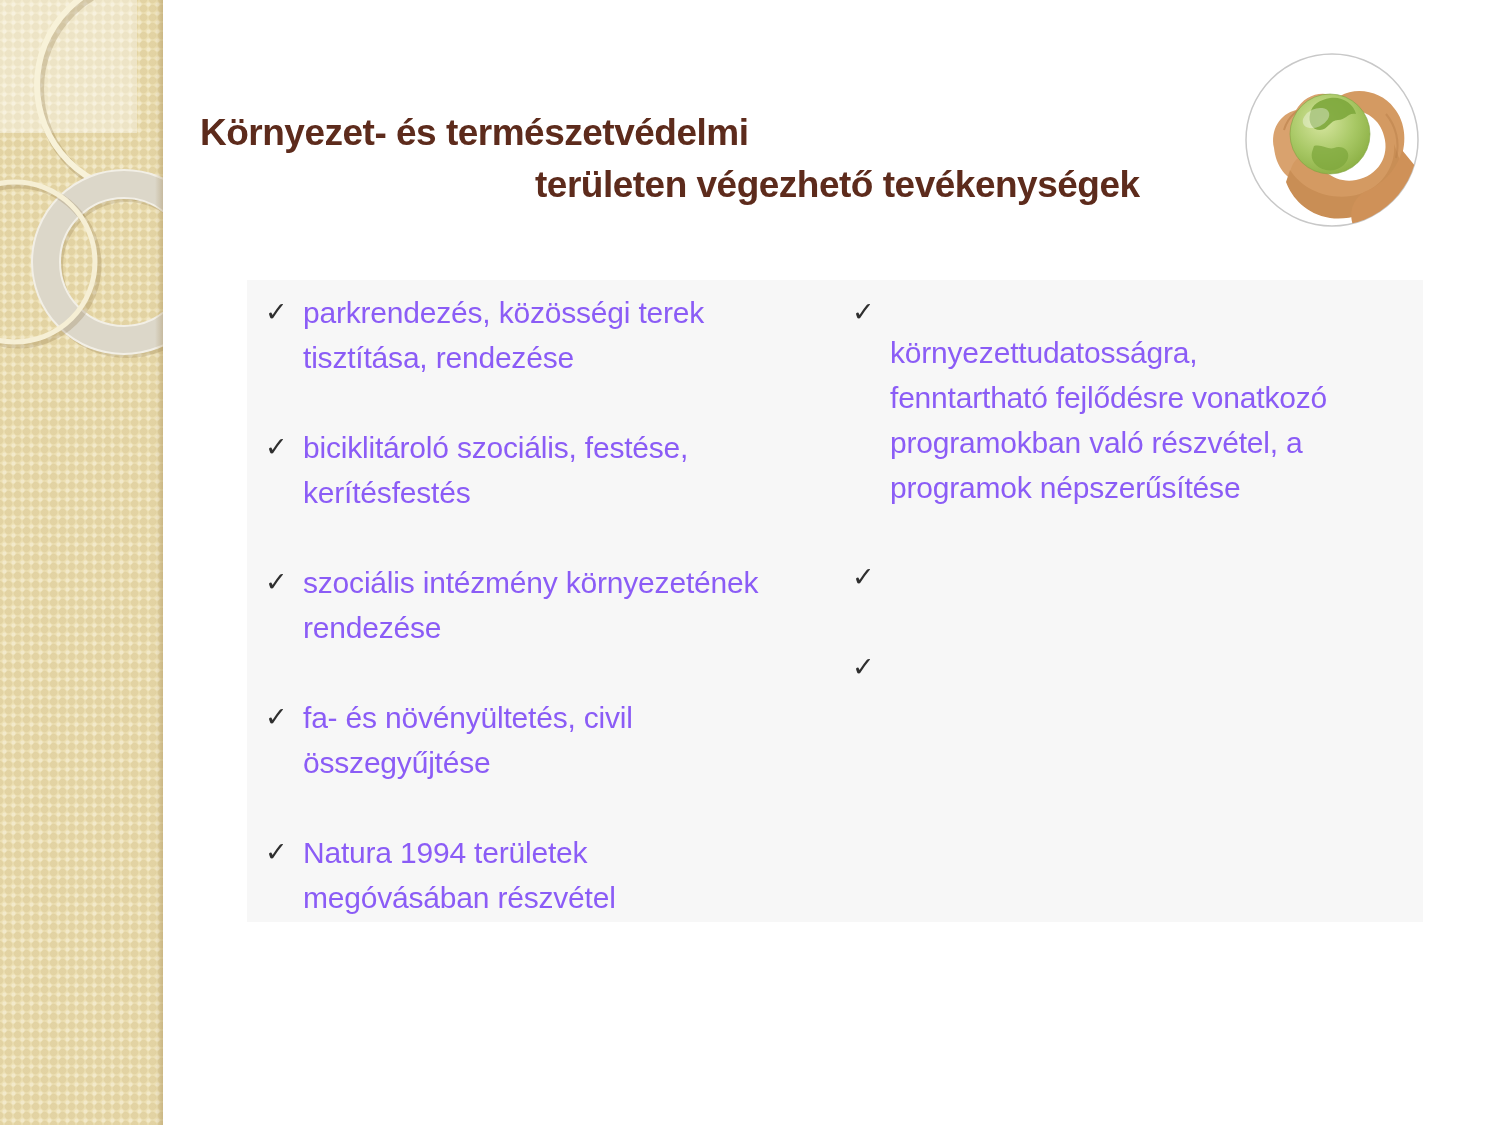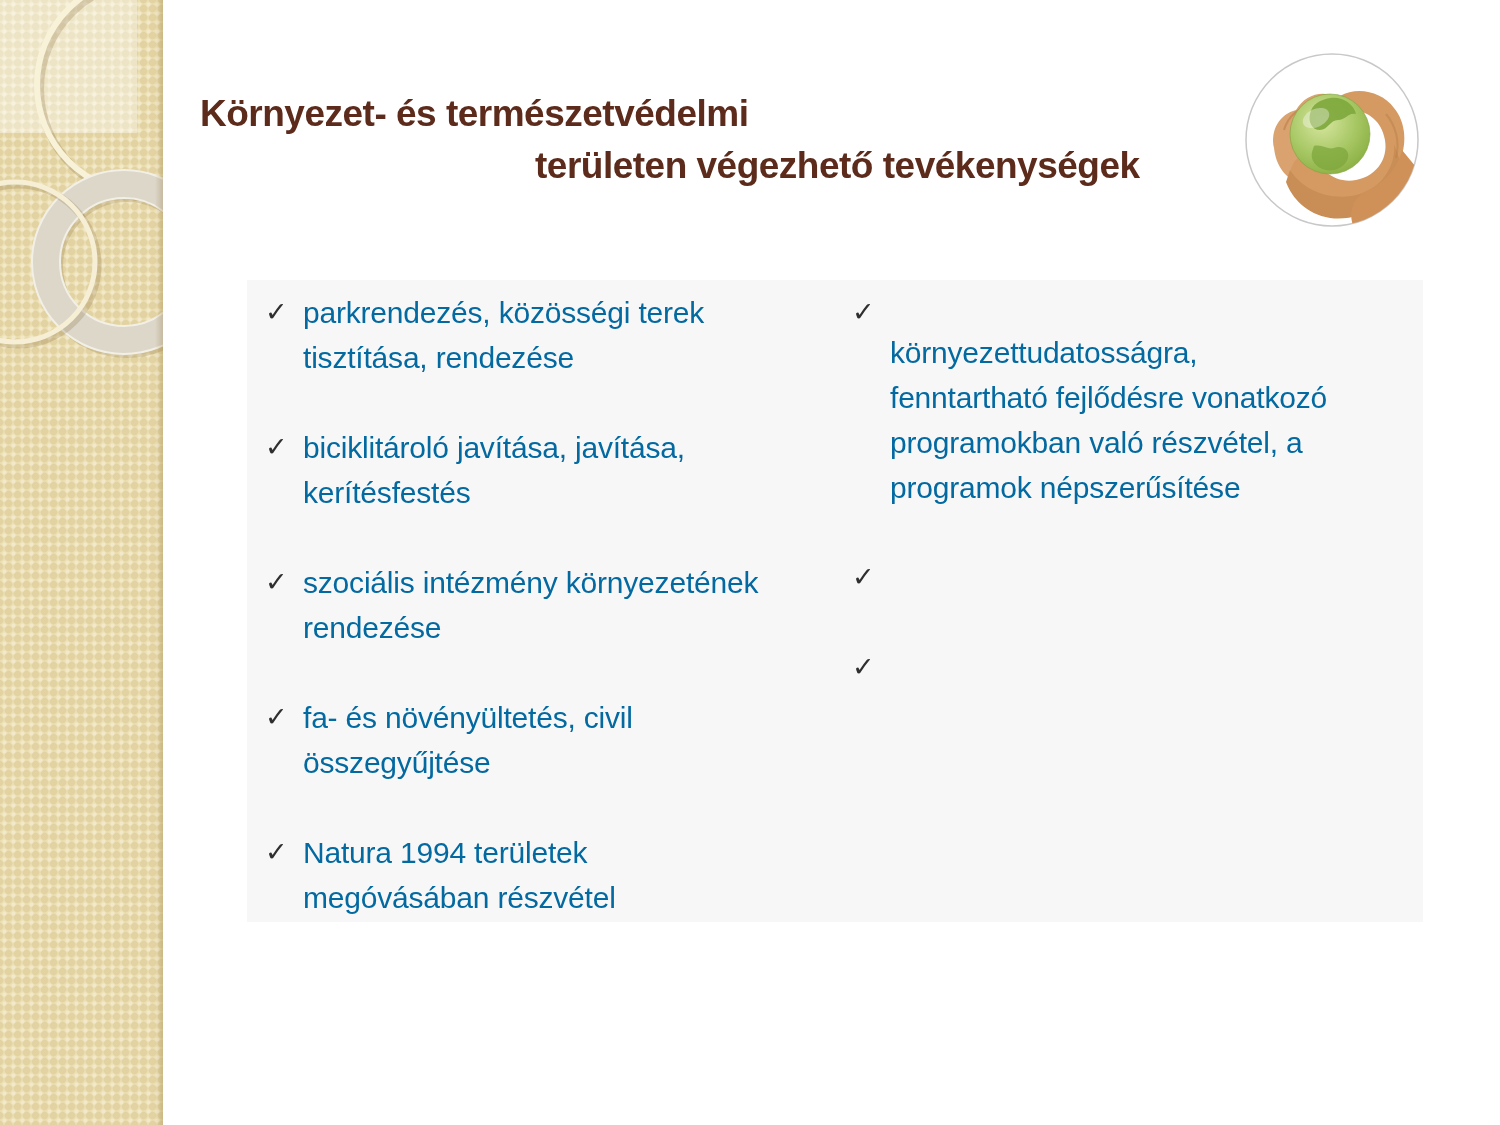--- a/index.html
+++ b/index.html
@@ -25,21 +25,21 @@
     background:linear-gradient(to right, rgba(143,112,52,0) 0%, rgba(143,112,52,0.28) 100%);
   }
   .sidebar-top-square{
     position:absolute;left:0;top:0;width:137px;height:133px;
     background:rgba(255,255,255,0.38);
   }
   .sidebar-svg{position:absolute;left:0;top:0;}
 
   
   .title{
-    position:absolute;left:200px;top:88px;
+    position:absolute;left:200px;top:107px;
     color:#5d2b1c;font-weight:bold;font-size:37px;line-height:52px;
     letter-spacing:-0.5px;white-space:nowrap;
   }
   .title .line2{margin-left:335px;text-align:right;}
 
   
   .photo{
     position:absolute;left:1244px;top:52px;width:176px;height:176px;
   }
 
@@ -51,21 +51,21 @@
   .col{position:absolute;top:10px;}
   .col-left{left:18px;width:512px;}
   .col-right{left:605px;width:525px;}
   .item{display:flex;margin-bottom:45px;}
   .item:last-child{margin-bottom:0;}
   .check{
     flex:0 0 38px;
     font-size:27px;line-height:45px;color:#2f2f2f;
   }
   .item-text{
-    font-size:30px;line-height:45px;color:#0369a1;
+    font-size:30px;line-height:45px;color:#8b5cf6;
     letter-spacing:-0.2px;
   }
   .col-left .item-text{width:465px;}
   .col-right .item-text{width:472px;margin-top:40px;}
 </style>
 </head>
 <body>
 
 <div class="sidebar">
   <div class="sidebar-top-square"></div>
@@ -135,21 +135,21 @@
 
 <div class="panel">
 
   <div class="col col-left">
     <div class="item">
       <span class="check">✓</span>
       <span class="item-text">parkrendezés, közösségi terek tisztítása, rendezése</span>
     </div>
     <div class="item">
       <span class="check">✓</span>
-      <span class="item-text">biciklitároló javítása, javítása, kerítésfestés</span>
+      <span class="item-text">biciklitároló szociális, festése, kerítésfestés</span>
     </div>
     <div class="item">
       <span class="check">✓</span>
       <span class="item-text">szociális intézmény környezetének rendezése</span>
     </div>
     <div class="item">
       <span class="check">✓</span>
       <span class="item-text">fa- és növényültetés, civil összegyűjtése</span>
     </div>
     <div class="item">

